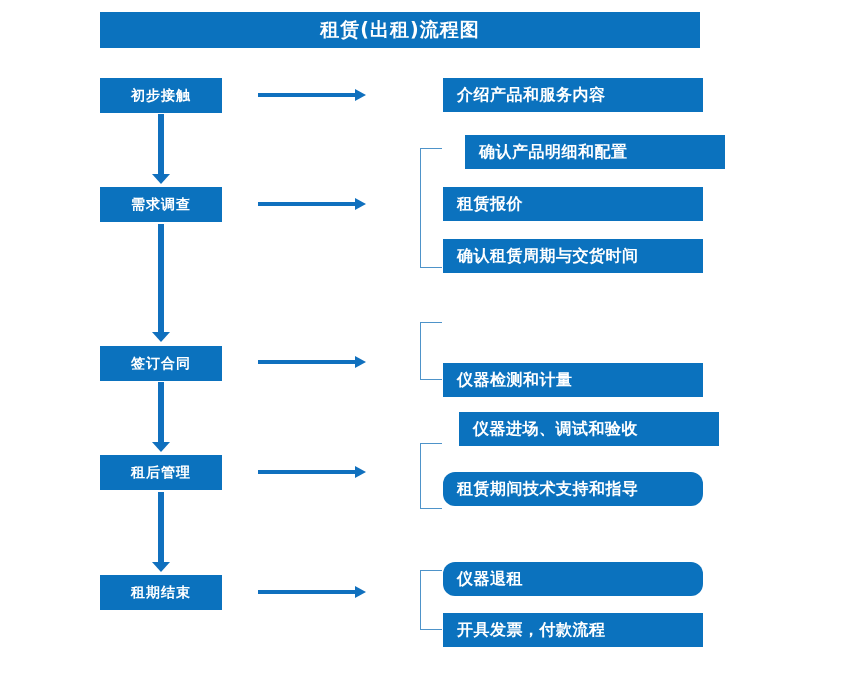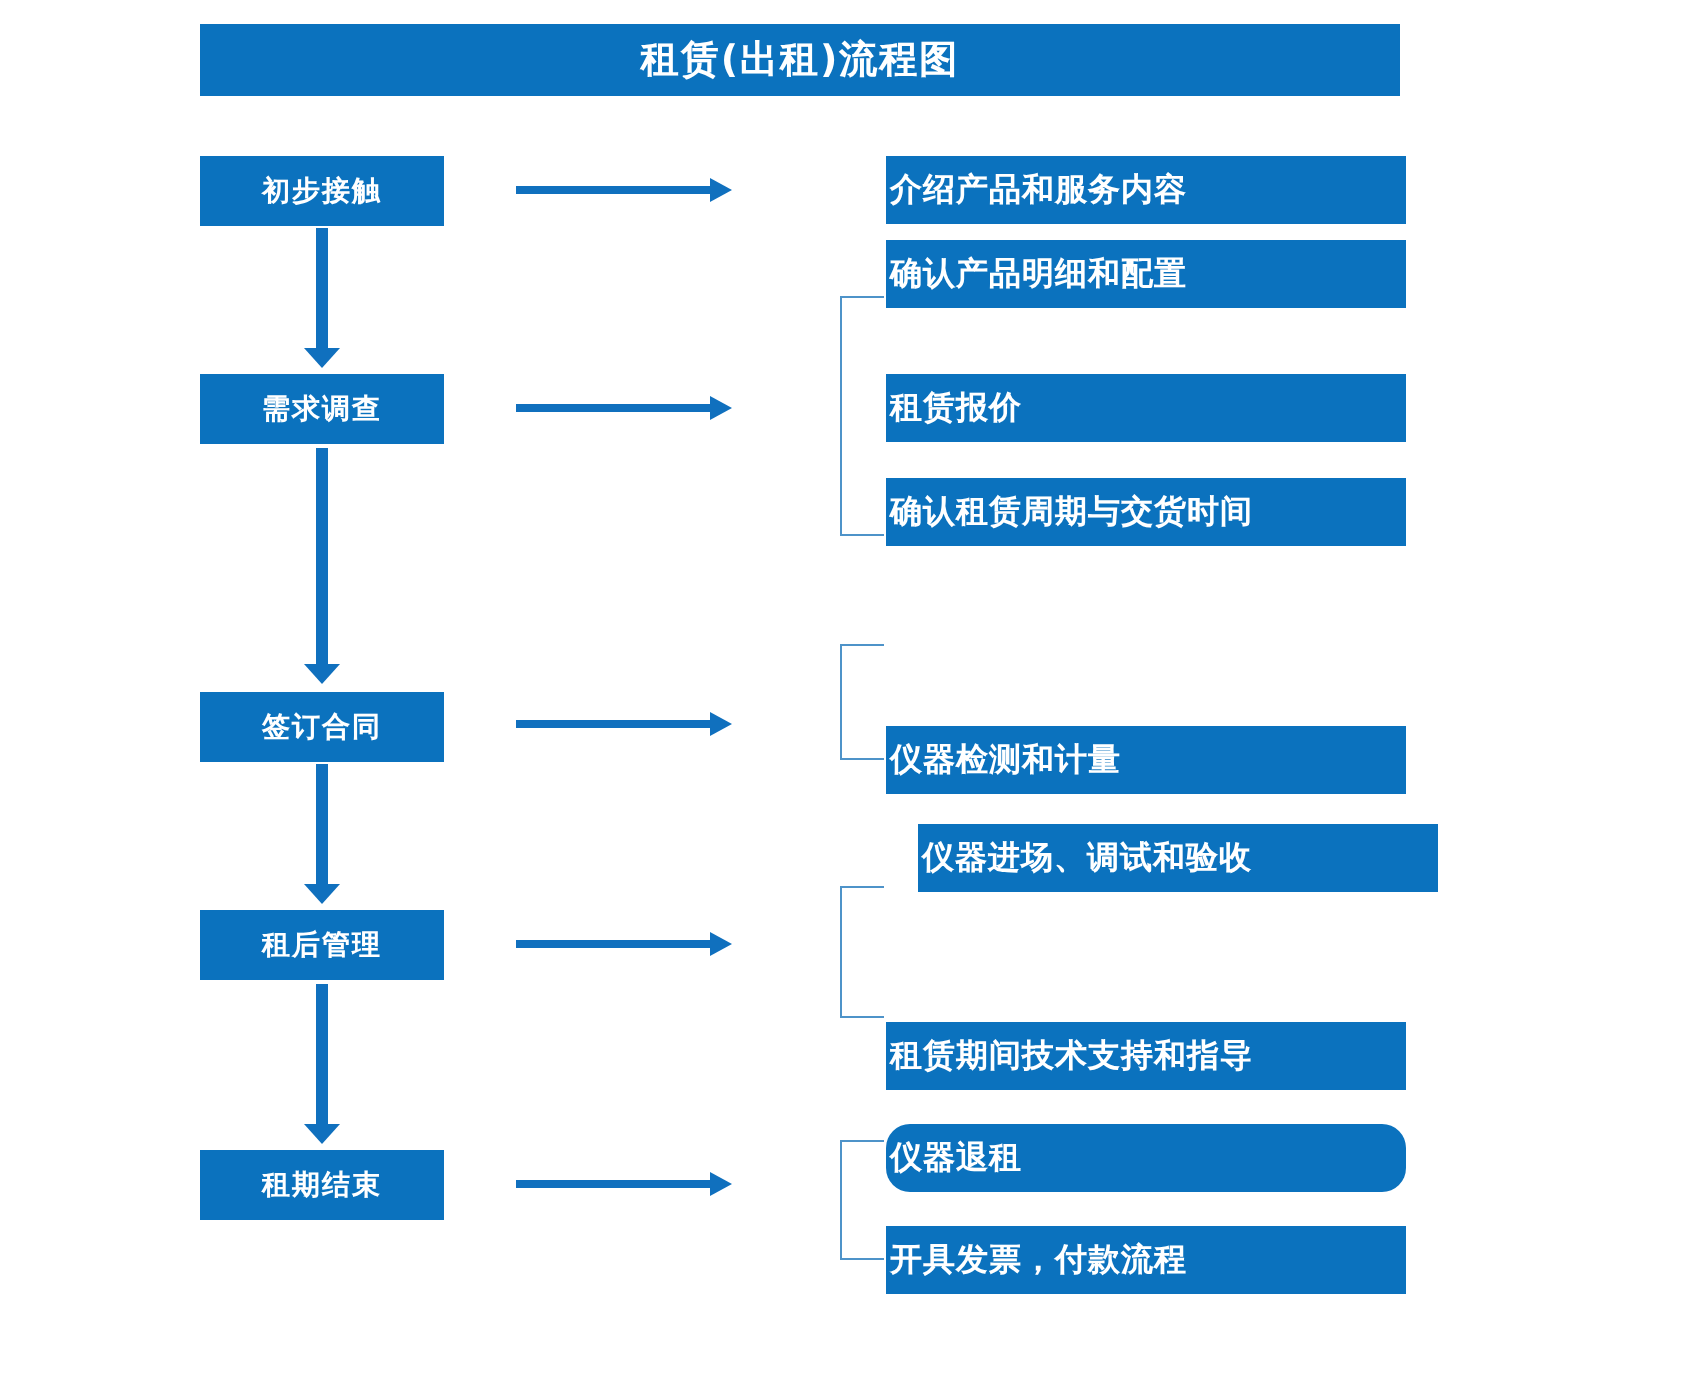--- a/index.html
+++ b/index.html
@@ -59,21 +59,21 @@
     position: absolute;
     left: 443px;
     width: 260px;
     height: 34px;
     background: #0B72BE;
     color: #ffffff;
     font-size: 16px;
     font-weight: bold;
     display: flex;
     align-items: center;
-    padding-left: 2px;
+    padding-left: 14px;
     box-sizing: border-box;
     letter-spacing: 0.5px;
     white-space: nowrap;
   }
 
   
   .h-arrow {
     position: absolute;
     height: 12px;
     pointer-events: none;
@@ -195,30 +195,30 @@
   <div class="bracket" style="top:148px; height:120px;"></div>
 
   <div class="bracket" style="top:322px; height:58px;"></div>
 
   <div class="bracket" style="top:443px; height:66px;"></div>
 
   <div class="bracket" style="top:570px; height:60px;"></div>
 
   <div class="detail-box" style="top:78px;">介绍产品和服务内容</div>
 
-  <div class="detail-box" style="top:120px;">确认产品明细和配置</div>
+  <div class="detail-box" style="top:135px;margin-left:22px;">确认产品明细和配置</div>
 
   <div class="detail-box" style="top:187px;">租赁报价</div>
 
   <div class="detail-box" style="top:239px;">确认租赁周期与交货时间</div>
 
 
   <div class="detail-box" style="top:363px;">仪器检测和计量</div>
 
   <div class="detail-box" style="top:412px;margin-left:16px;">仪器进场、调试和验收</div>
 
-  <div class="detail-box" style="top:511px;">租赁期间技术支持和指导</div>
+  <div class="detail-box" style="top:472px;border-radius:12px;">租赁期间技术支持和指导</div>
 
   <div class="detail-box" style="top:562px;border-radius:12px;">仪器退租</div>
 
   <div class="detail-box" style="top:613px;">开具发票，付款流程</div>
 
 </div>
 
 </body></html>

